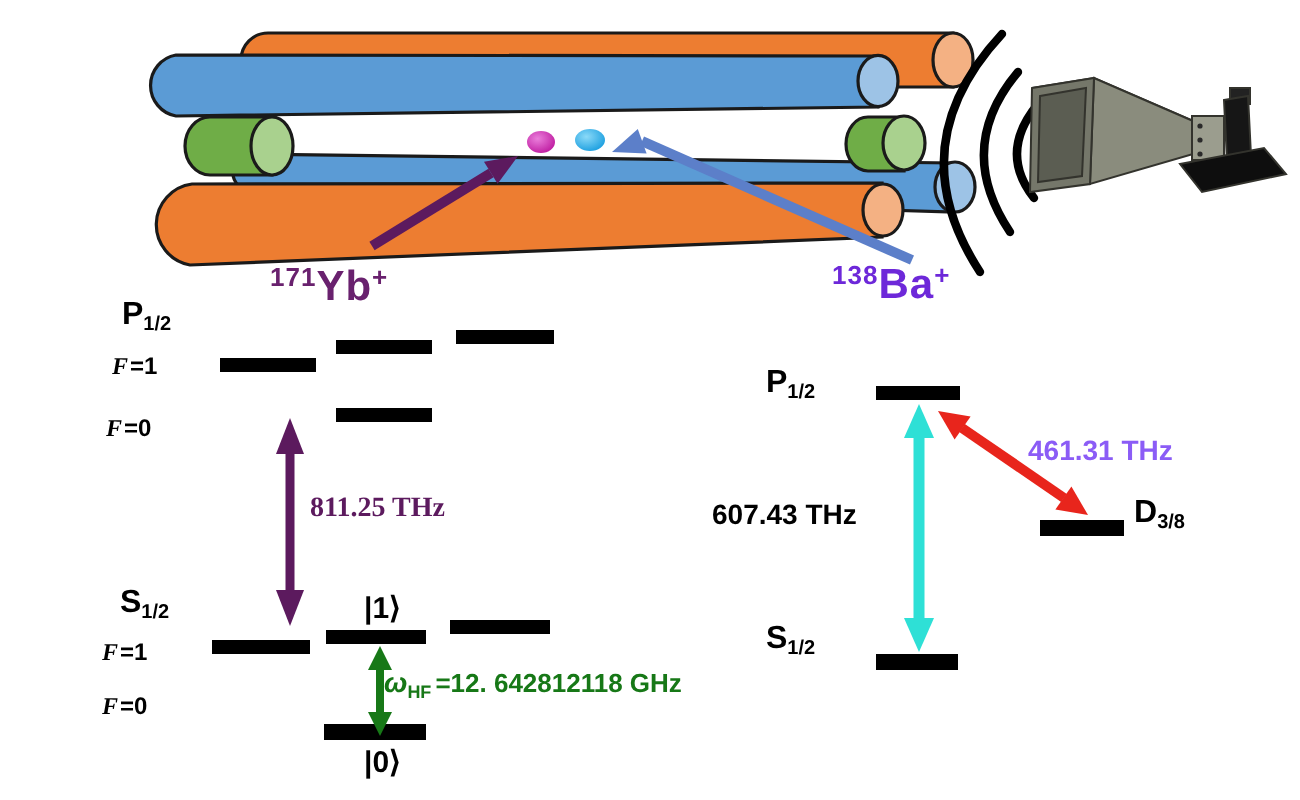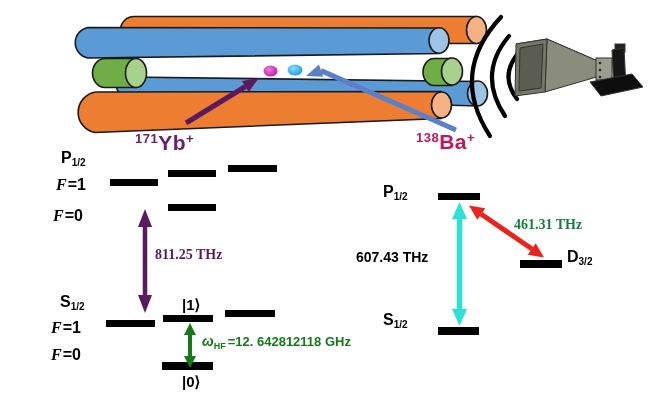--- a/index.html
+++ b/index.html
@@ -3,28 +3,28 @@
 <meta charset="utf-8">
 <style>
   html,body{margin:0;padding:0;background:#fff;}
   .stage{position:relative;width:650px;height:400px;background:#ffffff;overflow:hidden;
          font-family:"Liberation Sans",sans-serif;padding-left:28px;}
   .stage svg{position:absolute;left:0;top:0;}
   .lbl{position:absolute;white-space:nowrap;line-height:1;font-weight:bold;color:#000;}
   .ion-label{font-size:21px;letter-spacing:0.5px;}
   .ion-label sup{font-size:13px;vertical-align:7px;}
   .yb-label{color:#69216E;}
-  .ba-label{color:#be185d;}
+  .ba-label{color:#6d28d9;}
   .level-label{font-size:16px;}
   .level-label sub{font-size:10px;vertical-align:-3px;text-align:center;}
-  .f-label{font-size:16px;}
+  .f-label{font-size:12px;}
   .f-label i{font-family:"Liberation Serif",serif;margin-right:1px;}
   .freq-purple{color:#5C1A5E;font-size:14px;}
   .freq-cyan{color:#000000;font-size:14px;}
-  .freq-red{color:#15803d;font-size:14px;font-family:Liberation Serif, serif;}
+  .freq-red{color:#8b5cf6;font-size:14px;}
   .ket{font-size:15px;font-weight:bold;}
   .hf-label{color:#177817;font-size:13px;}
   .hf-label i{font-size:14px;}
   .hf-label sub{font-size:9px;vertical-align:-3px;margin-right:2px;}
 </style>
 </head>
 <body>
 
 <div class="stage">
 
@@ -148,21 +148,21 @@
 
   <div class="lbl level-label" style="left:61px;top:150px;"><span>P</span><sub>1/2</sub></div>
   <div class="lbl f-label" style="left:56px;top:177px;"><i>F</i><span>=1</span></div>
   <div class="lbl f-label" style="left:53px;top:208px;"><i>F</i><span>=0</span></div>
   <div class="lbl freq-purple" style="left:155px;top:248px;font-family:Liberation Serif, serif;">811.25 THz</div>
   <div class="lbl level-label" style="left:60px;top:294px;"><span>S</span><sub>1/2</sub></div>
   <div class="lbl f-label" style="left:51px;top:320px;"><i>F</i><span>=1</span></div>
   <div class="lbl f-label" style="left:51px;top:347px;"><i>F</i><span>=0</span></div>
   <div class="lbl ket" style="left:182px;top:297px;">|1⟩</div>
   <div class="lbl ket" style="left:182px;top:374px;">|0⟩</div>
-  <div class="lbl hf-label" style="left:202px;top:334px;text-align:right;"><i>ω</i><sub>HF</sub><span>=12. 642812118 GHz</span></div>
+  <div class="lbl hf-label" style="left:192px;top:334px;text-align:right;"><i>ω</i><sub>HF</sub><span>=12. 642812118 GHz</span></div>
 
   <div class="lbl level-label" style="left:383px;top:184px;"><span>P</span><sub>1/2</sub></div>
   <div class="lbl level-label" style="left:383px;top:312px;"><span>S</span><sub>1/2</sub></div>
-  <div class="lbl level-label" style="left:567px;top:249px;"><span>D</span><sub>3/2</sub></div>
+  <div class="lbl level-label" style="left:567px;top:249px;"><span>D</span><sub>3/8</sub></div>
   <div class="lbl freq-cyan" style="left:356px;top:250px;">607.43 THz</div>
   <div class="lbl freq-red" style="left:514px;top:218px;">461.31 THz</div>
 
 </div>
 
 </body></html>

